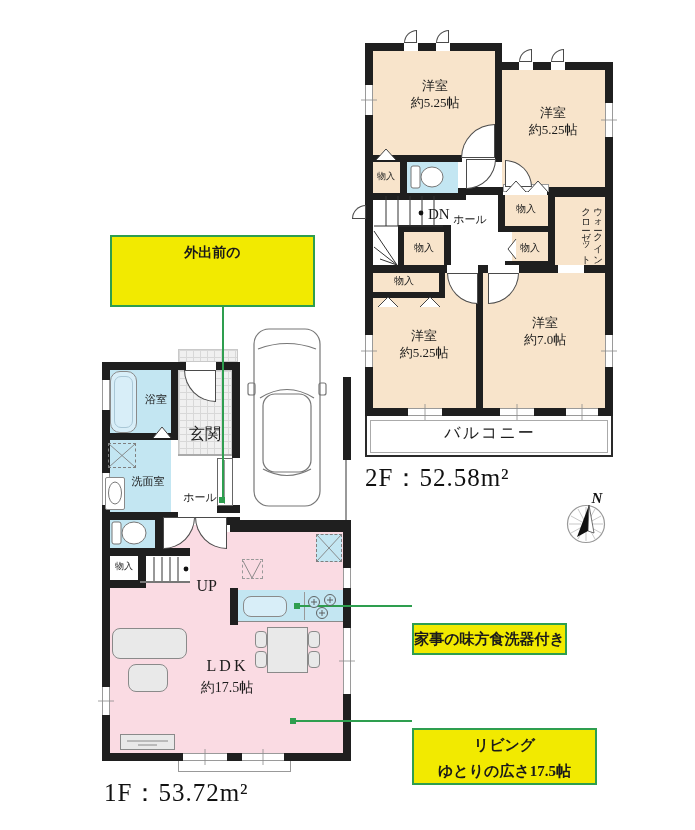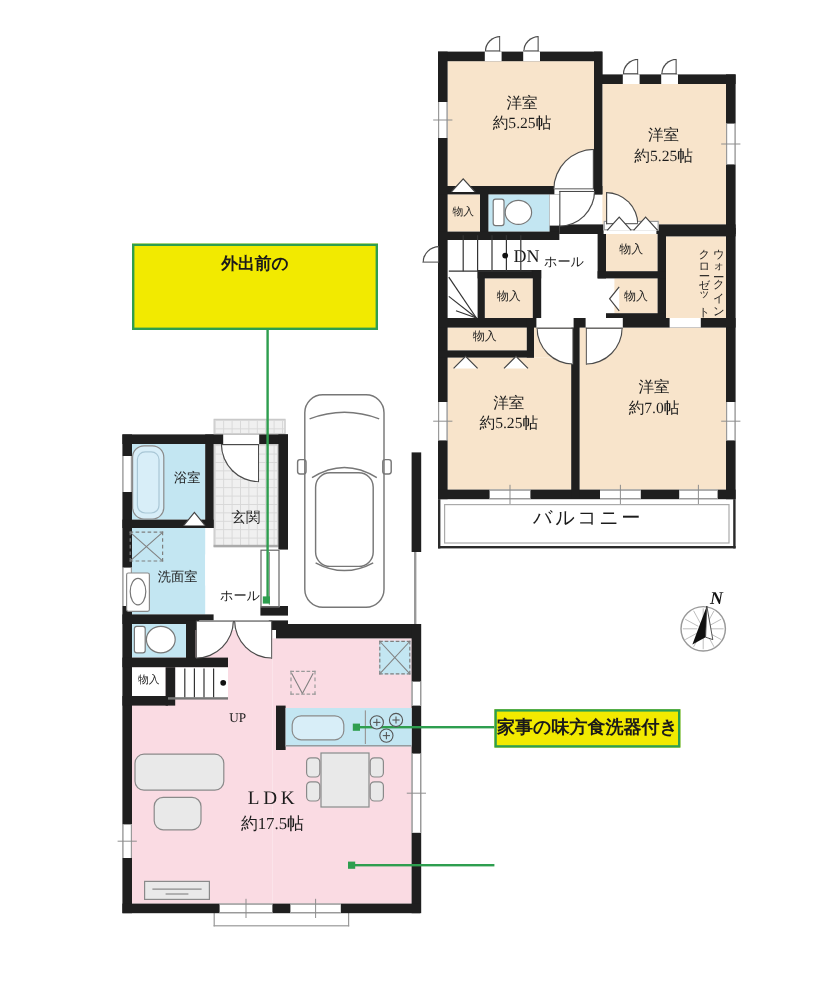--- a/index.html
+++ b/index.html
@@ -23,21 +23,21 @@
   .door{position:absolute;background:#fff;border:1px solid #4a4a4a;box-sizing:border-box;}
   .tl{border-radius:100% 0 0 0;}
   .tr{border-radius:0 100% 0 0;}
   .br{border-radius:0 0 100% 0;}
   .bl{border-radius:0 0 0 100%;}
   .furn{position:absolute;background:#e9e9e9;border:1px solid #8a8a8a;box-sizing:border-box;}
   .dashed{position:absolute;border:1px dashed #7f7f7f;box-sizing:border-box;}
   .lab{position:absolute;color:#1c1c1c;text-align:center;line-height:1.3;}
   .area-label{position:absolute;color:#111;font-size:25px;letter-spacing:1px;}
   .callout{position:absolute;background:#f2ea00;border:2px solid #2e9e4f;box-sizing:border-box;
-           font-weight:bold;color:#1a1a1a;text-align:center;}
+           font-weight:bold;color:#1a1a1a;text-align:center;margin-top:32px;}
   .gline{position:absolute;background:#2e9e4f;}
   .gdot{position:absolute;width:6px;height:6px;background:#2e9e4f;}
   .vtext{writing-mode:vertical-rl;letter-spacing:1px;line-height:12px;}
   .shoebox{position:absolute;background:#fff;border:1px solid #666;box-sizing:border-box;}
   .tub{position:absolute;background:#d8eef8;border:1px solid #8a8a8a;border-radius:10px;box-sizing:border-box;}
   .tubin{position:absolute;border:1px solid #a9c7d6;border-radius:7px;box-sizing:border-box;}
   .sink{position:absolute;background:#d8eef8;border:1px solid #8a8a8a;border-radius:8px;box-sizing:border-box;}
   svg{display:block;}
 </style>
 </head>
@@ -213,29 +213,31 @@
     </div>
     <div class="lab" style="left:446px;top:212px;width:48px;font-size:11px">ホール</div>
     <div class="lab" style="left:372px;top:171px;width:28px;font-size:9px">物入</div>
     <div class="lab" style="left:500px;top:202px;width:52px;font-size:10px">物入</div>
     <div class="lab" style="left:508px;top:241px;width:44px;font-size:10px">物入</div>
     <div class="lab" style="left:382px;top:274px;width:44px;font-size:10px">物入</div>
     <div class="lab" style="left:402px;top:241px;width:44px;font-size:10px">物入</div>
     <div class="lab vtext" style="left:558px;top:198px;width:46px;height:66px;font-size:9.5px">ウォークインクローゼット</div>
     <div class="lab" style="left:440px;top:423px;width:100px;font-size:16px;letter-spacing:2px">バルコニー</div>
     <div class="lab" style="left:428px;top:205px;width:24px;font-size:15px;text-align:left">DN</div>
+    <div class="area-label" style="left:365px;top:461px">2F：52.58m²</div>
 
     <div class="lab" style="left:130px;top:392px;width:52px;font-size:11px">浴室</div>
     <div class="lab" style="left:120px;top:474px;width:56px;font-size:11px">洗面室</div>
-    <div class="lab" style="left:183px;top:424px;width:44px;font-size:12px">玄関</div>
+    <div class="lab" style="left:183px;top:424px;width:44px;font-size:16px">玄関</div>
     <div class="lab" style="left:178px;top:490px;width:44px;font-size:11px">ホール</div>
     <div class="lab" style="left:108px;top:561px;width:32px;font-size:9px">物入</div>
-    <div class="lab" style="left:191px;top:592px;width:26px;font-size:11px;text-align:left">UP</div>
+    <div class="lab" style="left:191px;top:576px;width:26px;font-size:16px;text-align:right">UP</div>
     <div class="lab" style="left:180px;top:656px;width:95px;font-size:16px;letter-spacing:3px">LDK</div>
     <div class="lab" style="left:172px;top:679px;width:110px;font-size:14px">約17.5帖</div>
+    <div class="area-label" style="left:104px;top:776px">1F：53.72m²</div>
   </div>
 
   <div class="layer">
     <div class="gline" style="left:222px;top:275px;width:2px;height:226px"></div>
     <div class="gdot" style="left:219px;top:497px"></div>
     <div class="gline" style="left:297px;top:605px;width:115px;height:2px"></div>
     <div class="gdot" style="left:294px;top:603px"></div>
     <div class="gline" style="left:293px;top:720px;width:119px;height:2px"></div>
     <div class="gdot" style="left:290px;top:718px"></div>
   </div>
@@ -355,15 +357,19 @@
     </g>
   </svg>
 
   <div class="layer">
     <div class="callout" style="left:110px;top:203px;width:205px;height:72px;font-size:14px;line-height:1.55;padding-top:5px">
       <span style="display:block">外出前の</span>
     </div>
     <div class="callout" style="left:412px;top:591px;width:155px;height:32px;font-size:15px;line-height:29px">
       <span>家事の味方食洗器付き</span>
     </div>
+    <div class="callout" style="left:412px;top:696px;width:185px;height:57px;font-size:15px;line-height:1.7;padding-top:3px">
+      <span style="display:block">リビング</span>
+      <span style="display:block">ゆとりの広さ17.5帖</span>
+    </div>
   </div>
 
 </div>
 
 </body></html>

